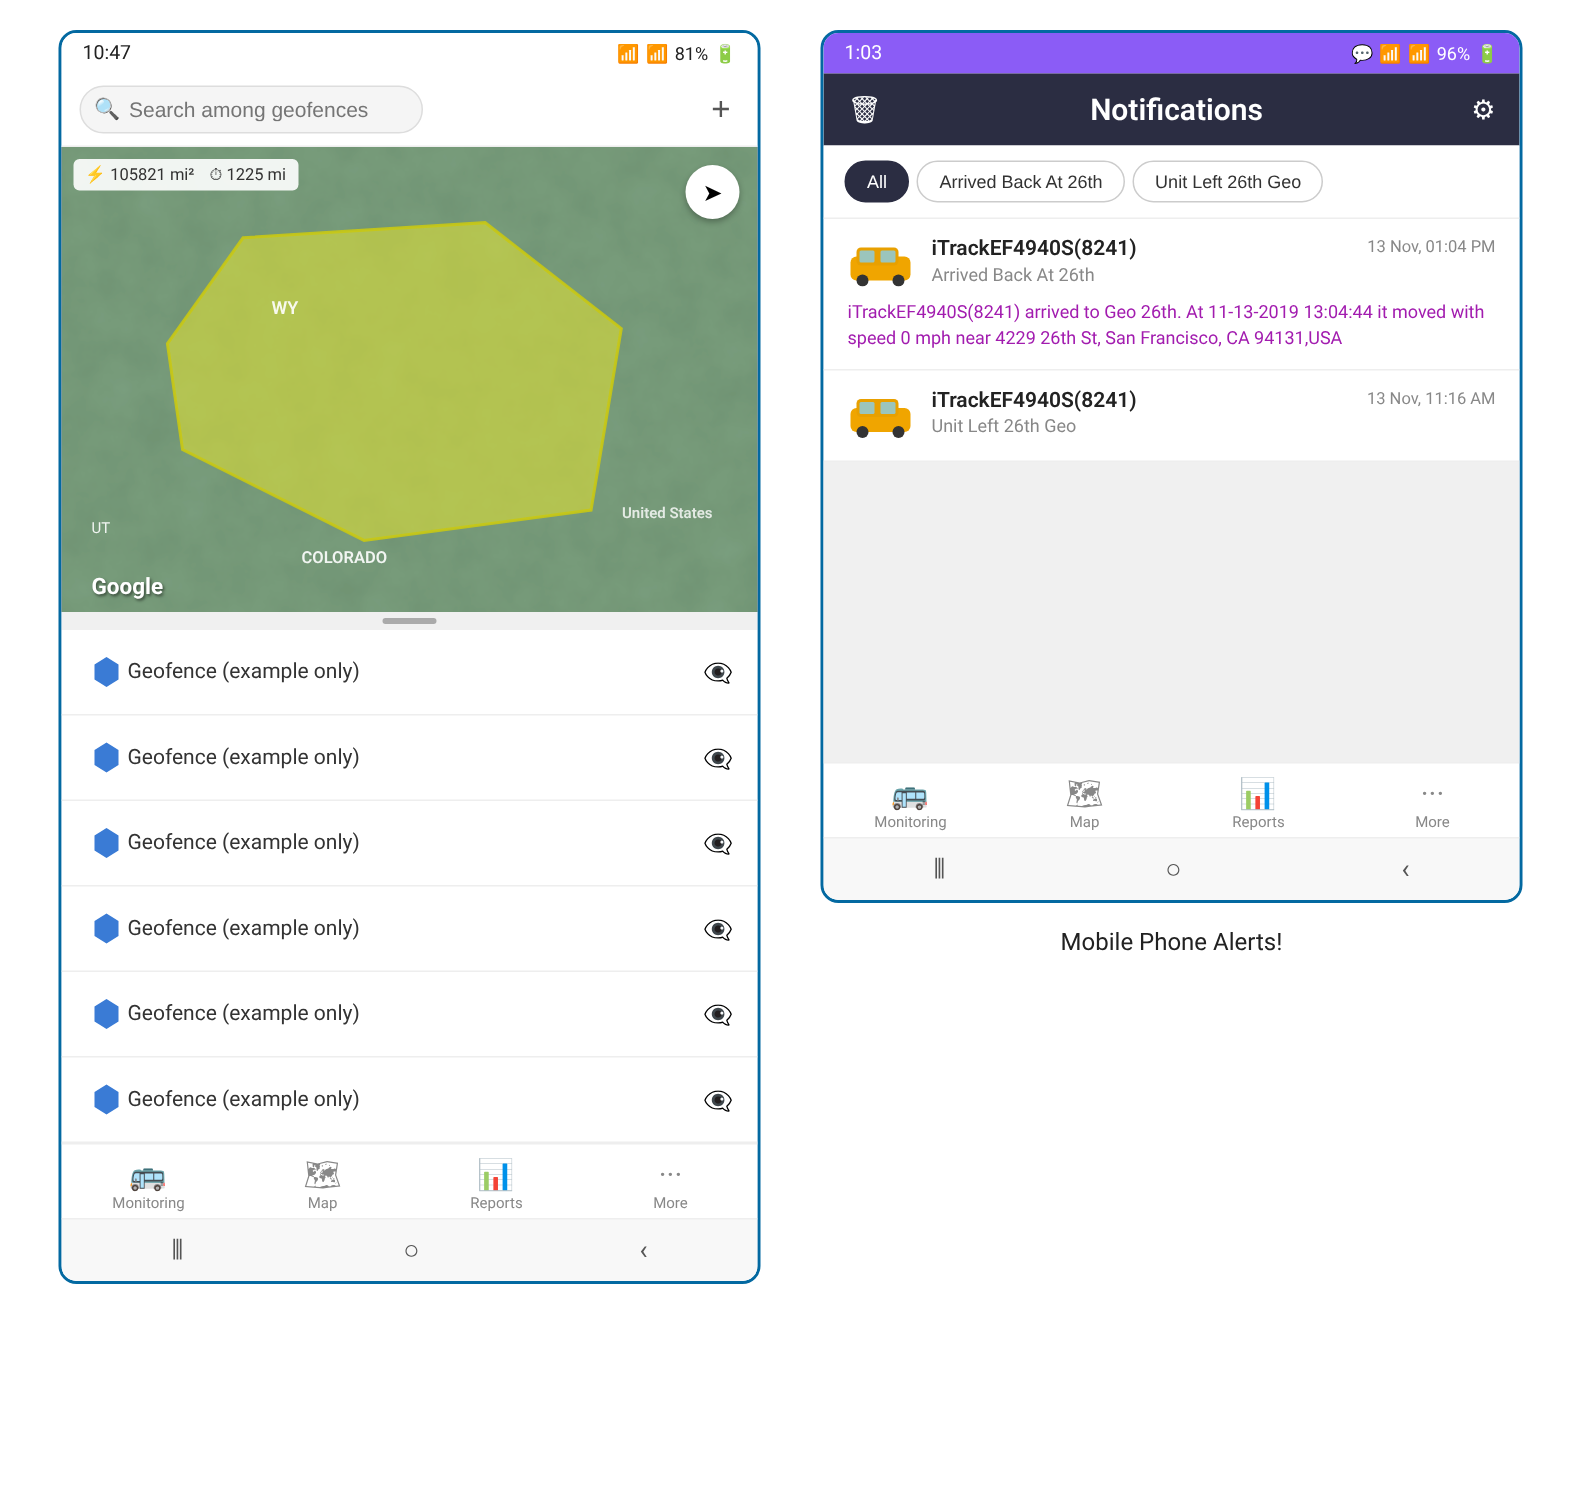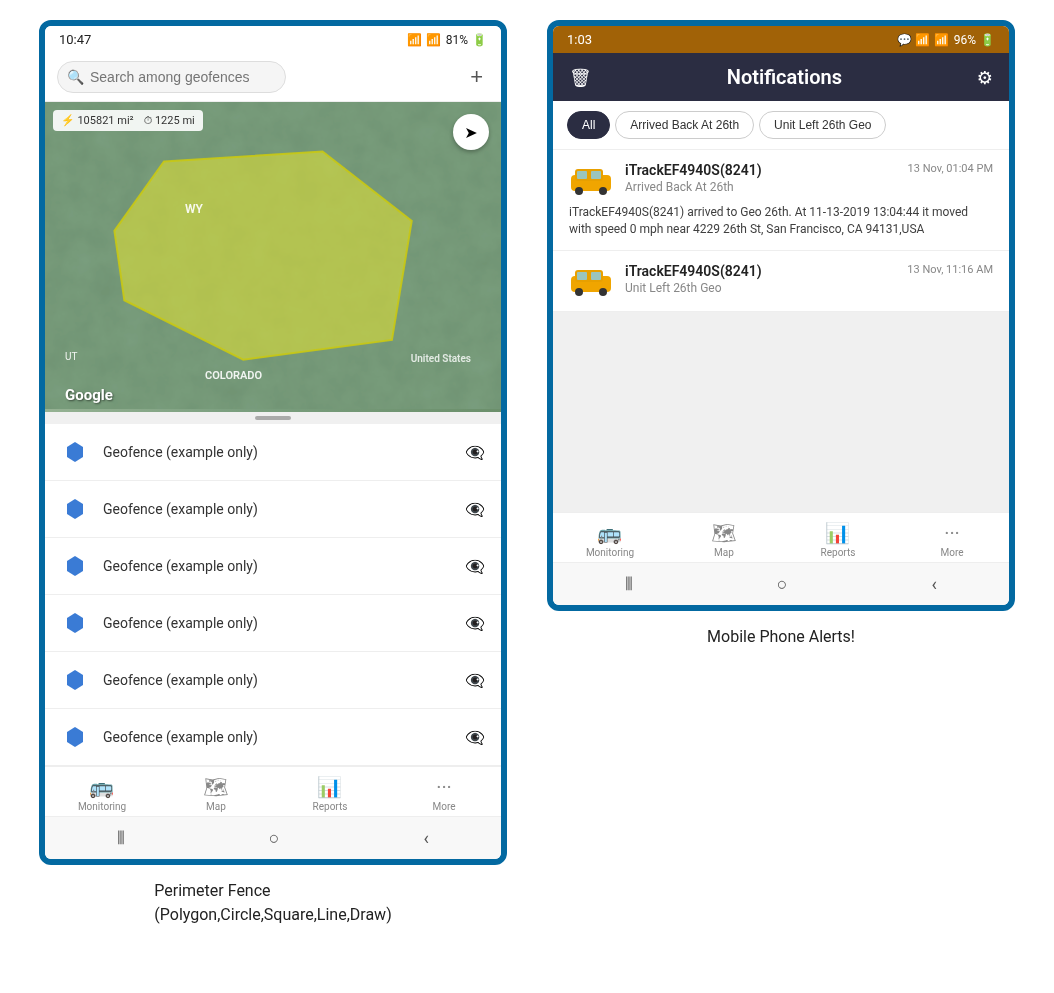--- a/index.html
+++ b/index.html
@@ -30,29 +30,29 @@
     }
     .phone-caption {
       font-size: 16px;
       color: #222;
       line-height: 1.5;
     }
     
     .phone-frame {
       width: 468px;
       background: #fff;
-      border: 6px solid #0369a1;
+      border: 2px solid #0369a1;
       border-radius: 12px;
       overflow: hidden;
       display: flex;
       flex-direction: column;
     }
     
     .status-bar {
-      background: #a16207;
+      background: #8b5cf6;
       color: #fff;
       font-size: 13px;
       padding: 6px 14px;
       display: flex;
       justify-content: space-between;
       align-items: center;
     }
     .status-bar.light {
       background: #fff;
       color: #222;
@@ -152,21 +152,21 @@
       background: rgba(255,255,255,0.9);
       border-radius: 4px;
       padding: 4px 8px;
       font-size: 11px;
       color: #333;
       display: flex;
       gap: 10px;
     }
     .map-label-us {
       position: absolute;
-      bottom: 48px;
+      bottom: 60px;
       right: 30px;
       font-size: 10px;
       color: rgba(255,255,255,0.8);
       font-weight: 600;
     }
     .map-label-wy {
       position: absolute;
       top: 100px;
       left: 140px;
       font-size: 12px;
@@ -212,21 +212,20 @@
     
     .geofence-list {
       background: #fff;
       flex: 1;
     }
     .geofence-item {
       display: flex;
       align-items: center;
       padding: 14px 16px;
       border-bottom: 1px solid #eee;
-      gap: 14px;
     }
     .geo-icon {
       width: 28px;
       height: 28px;
       display: flex;
       align-items: center;
       justify-content: center;
       flex-shrink: 0;
     }
     .geo-label {
@@ -359,21 +358,21 @@
       font-size: 11px;
       color: #888;
     }
     .notif-subtitle {
       font-size: 12px;
       color: #888;
       margin-top: 2px;
     }
     .notif-body {
       font-size: 12px;
-      color: #404040;
+      color: #a21caf;
       margin-top: 6px;
       line-height: 1.4;
     }
     .notif-empty {
       background: #f0f0f0;
       flex: 1;
       min-height: 200px;
     }
   </style>
 </head>
@@ -511,24 +510,20 @@
         </div>
       </div>
 
       <div class="android-nav">
         <span class="android-nav-btn">⦀</span>
         <span class="android-nav-btn">○</span>
         <span class="android-nav-btn">‹</span>
       </div>
     </div>
 
-    <div class="phone-caption">
-      <span style="white-space:pre-line">Perimeter Fence
-(Polygon,Circle,Square,Line,Draw)</span>
-    </div>
   </div>
 
   <div class="phone-container">
     <div class="phone-frame">
 
       <div class="status-bar">
         <span>1:03</span>
         <div class="status-icons">
           <span>💬</span>
           <span>📶</span>

